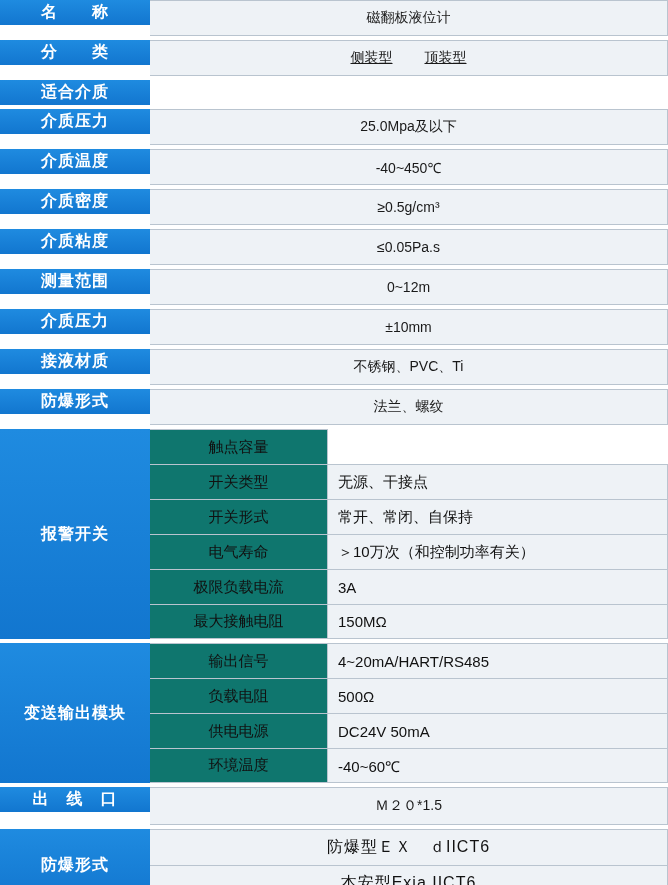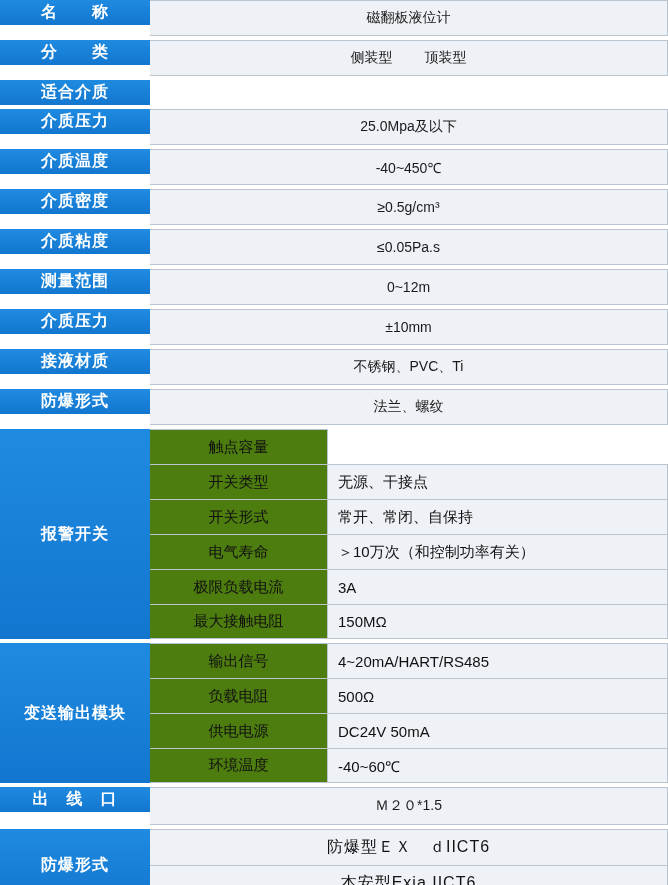--- a/index.html
+++ b/index.html
@@ -52,20 +52,21 @@
     color: #1a1a1a;
     min-height: 36px;
     padding: 4px 8px;
     text-align: center;
   }
   .value-cell.tall {
     min-height: 38px;
   }
   .value-cell .sub {
     margin: 0 16px;
+    text-decoration: underline;
   }
   
   .group {
     display: flex;
     width: 668px;
     margin-bottom: 4px;
   }
   .group .label-cell {
     width: 150px;
     min-width: 150px;
@@ -76,21 +77,21 @@
     flex-direction: column;
   }
   .group-row {
     display: flex;
     flex: 1;
     min-height: 35px;
   }
   .sub-label {
     width: 178px;
     min-width: 178px;
-    background: #4d7c0f;
+    background: #0f766e;
     border: 1px solid #b9c4cf;
     border-bottom: none;
     border-left: none;
     box-sizing: border-box;
     display: flex;
     align-items: center;
     justify-content: center;
     font-size: 15px;
     padding: 2px 6px;
     text-align: center;

